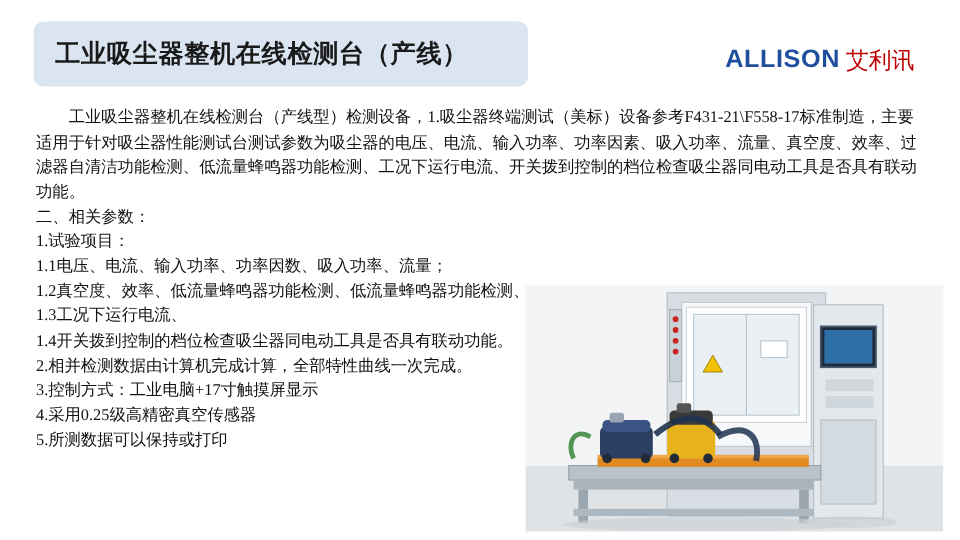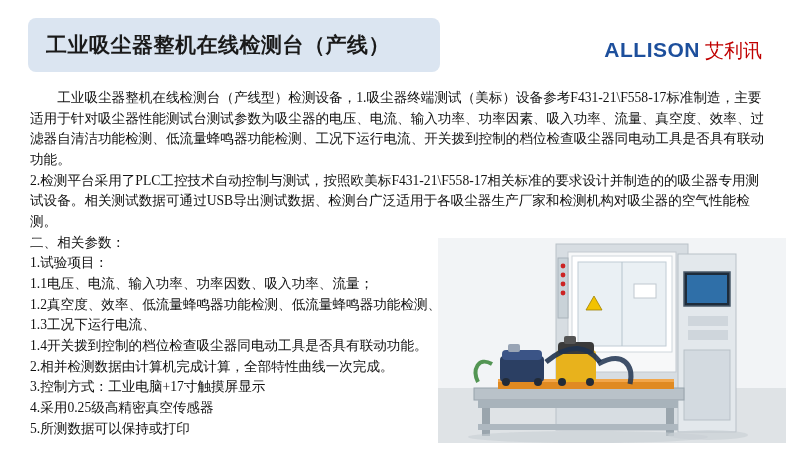--- a/index.html
+++ b/index.html
@@ -101,21 +101,20 @@
     <span class="title-text">工业吸尘器整机在线检测台（产线）</span>
   </div>
 
   <div class="logo">
     <span class="logo-en">ALLISON</span>
     <span class="logo-cn">艾利讯</span>
   </div>
 
   <div class="body-text">
     <p class="indent">工业吸尘器整机在线检测台（产线型）检测设备，1.吸尘器终端测试（美标）设备参考F431-21\F558-17标准制造，主要适用于针对吸尘器性能测试台测试参数为吸尘器的电压、电流、输入功率、功率因素、吸入功率、流量、真空度、效率、过滤器自清洁功能检测、低流量蜂鸣器功能检测、工况下运行电流、开关拨到控制的档位检查吸尘器同电动工具是否具有联动功能。</p>
-    <p>2.检测平台采用了PLC工控技术自动控制与测试，按照欧美标F431-21\F558-17相关标准的要求设计并制造的的吸尘器专用测试设备。相关测试数据可通过USB导出测试数据、检测台广泛适用于各吸尘器生产厂家和检测机构对吸尘器的空气性能检测。</p>
     <p>二、相关参数：</p>
     <p>1.试验项目：</p>
     <p>1.1电压、电流、输入功率、功率因数、吸入功率、流量；</p>
     <p>1.2真空度、效率、低流量蜂鸣器功能检测、低流量蜂鸣器功能检测、</p>
     <p>1.3工况下运行电流、</p>
     <p>1.4开关拨到控制的档位检查吸尘器同电动工具是否具有联动功能。</p>
     <p>2.相并检测数据由计算机完成计算，全部特性曲线一次完成。</p>
     <p>3.控制方式：工业电脑+17寸触摸屏显示</p>
     <p>4.采用0.25级高精密真空传感器</p>
     <p>5.所测数据可以保持或打印</p>

